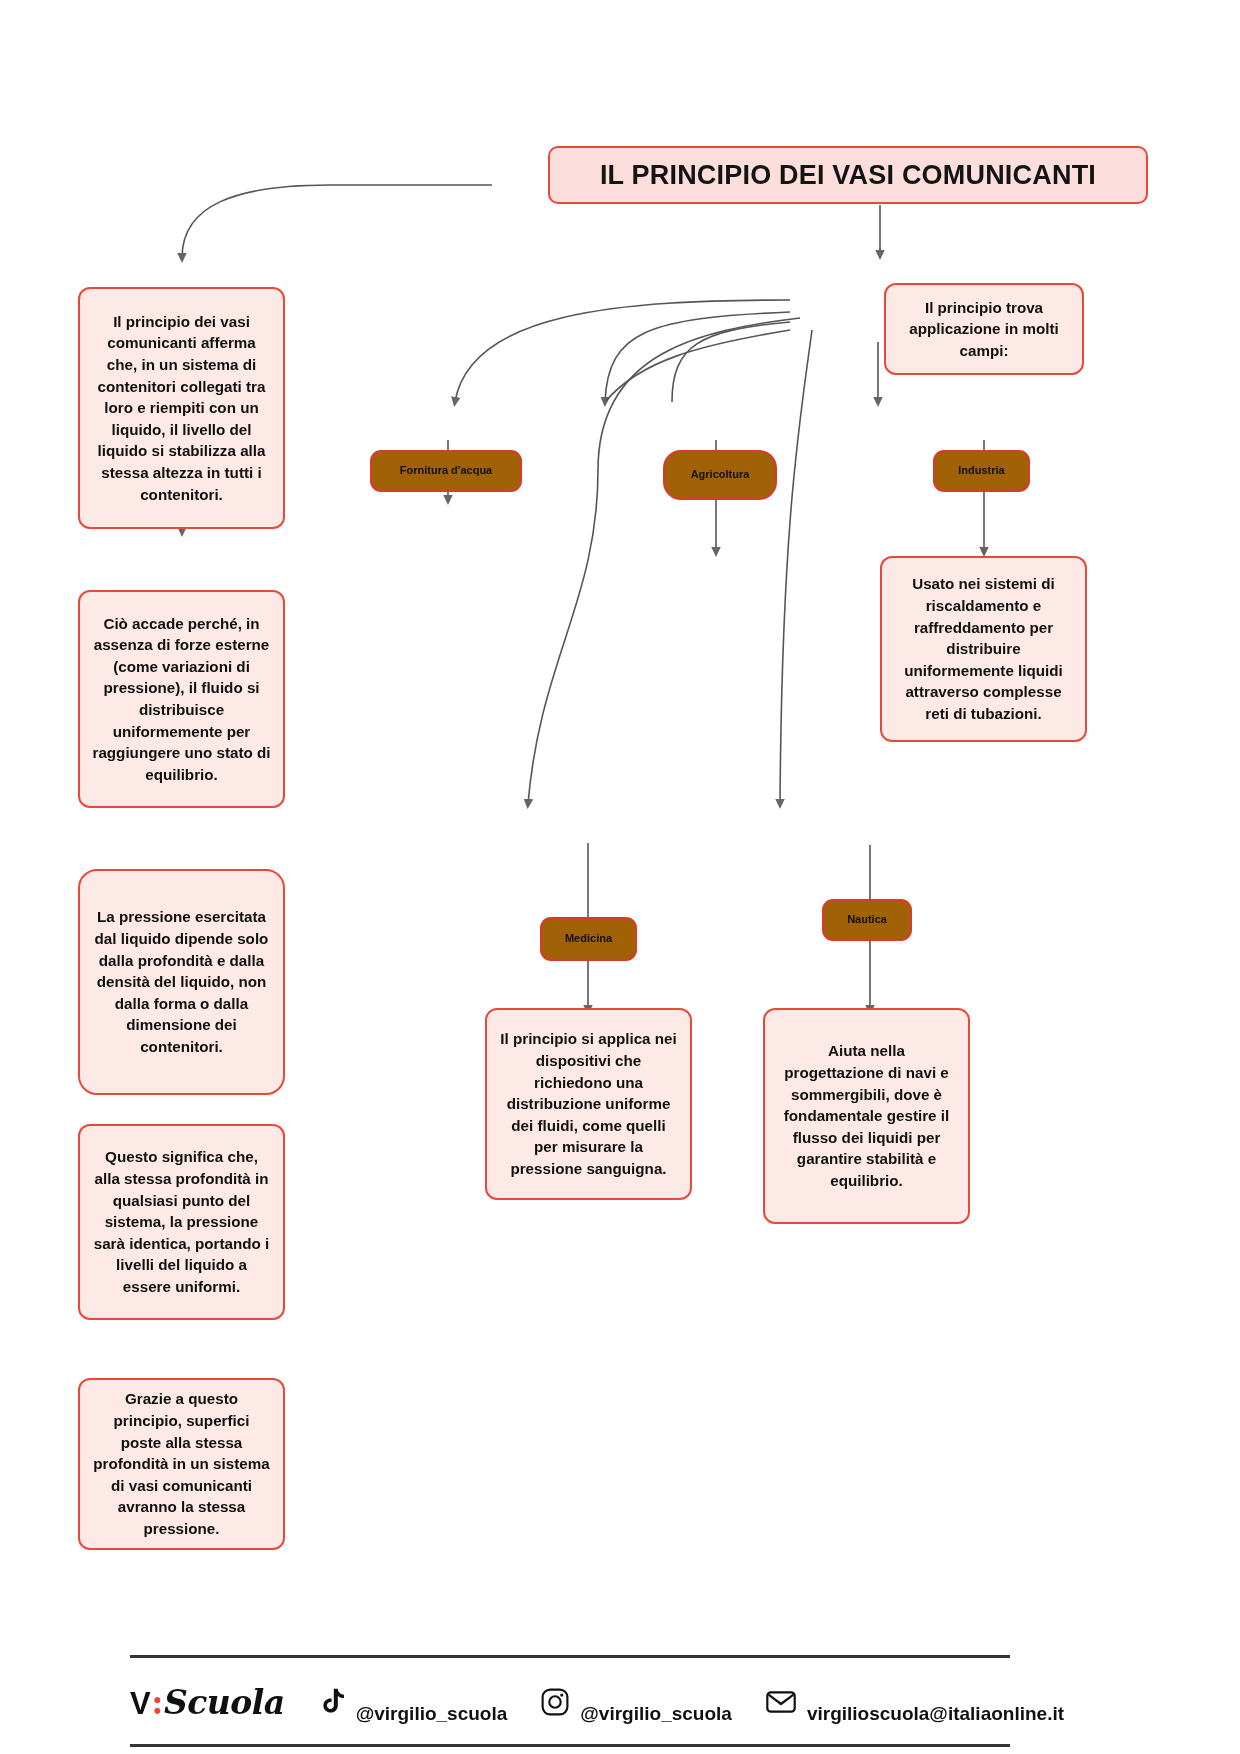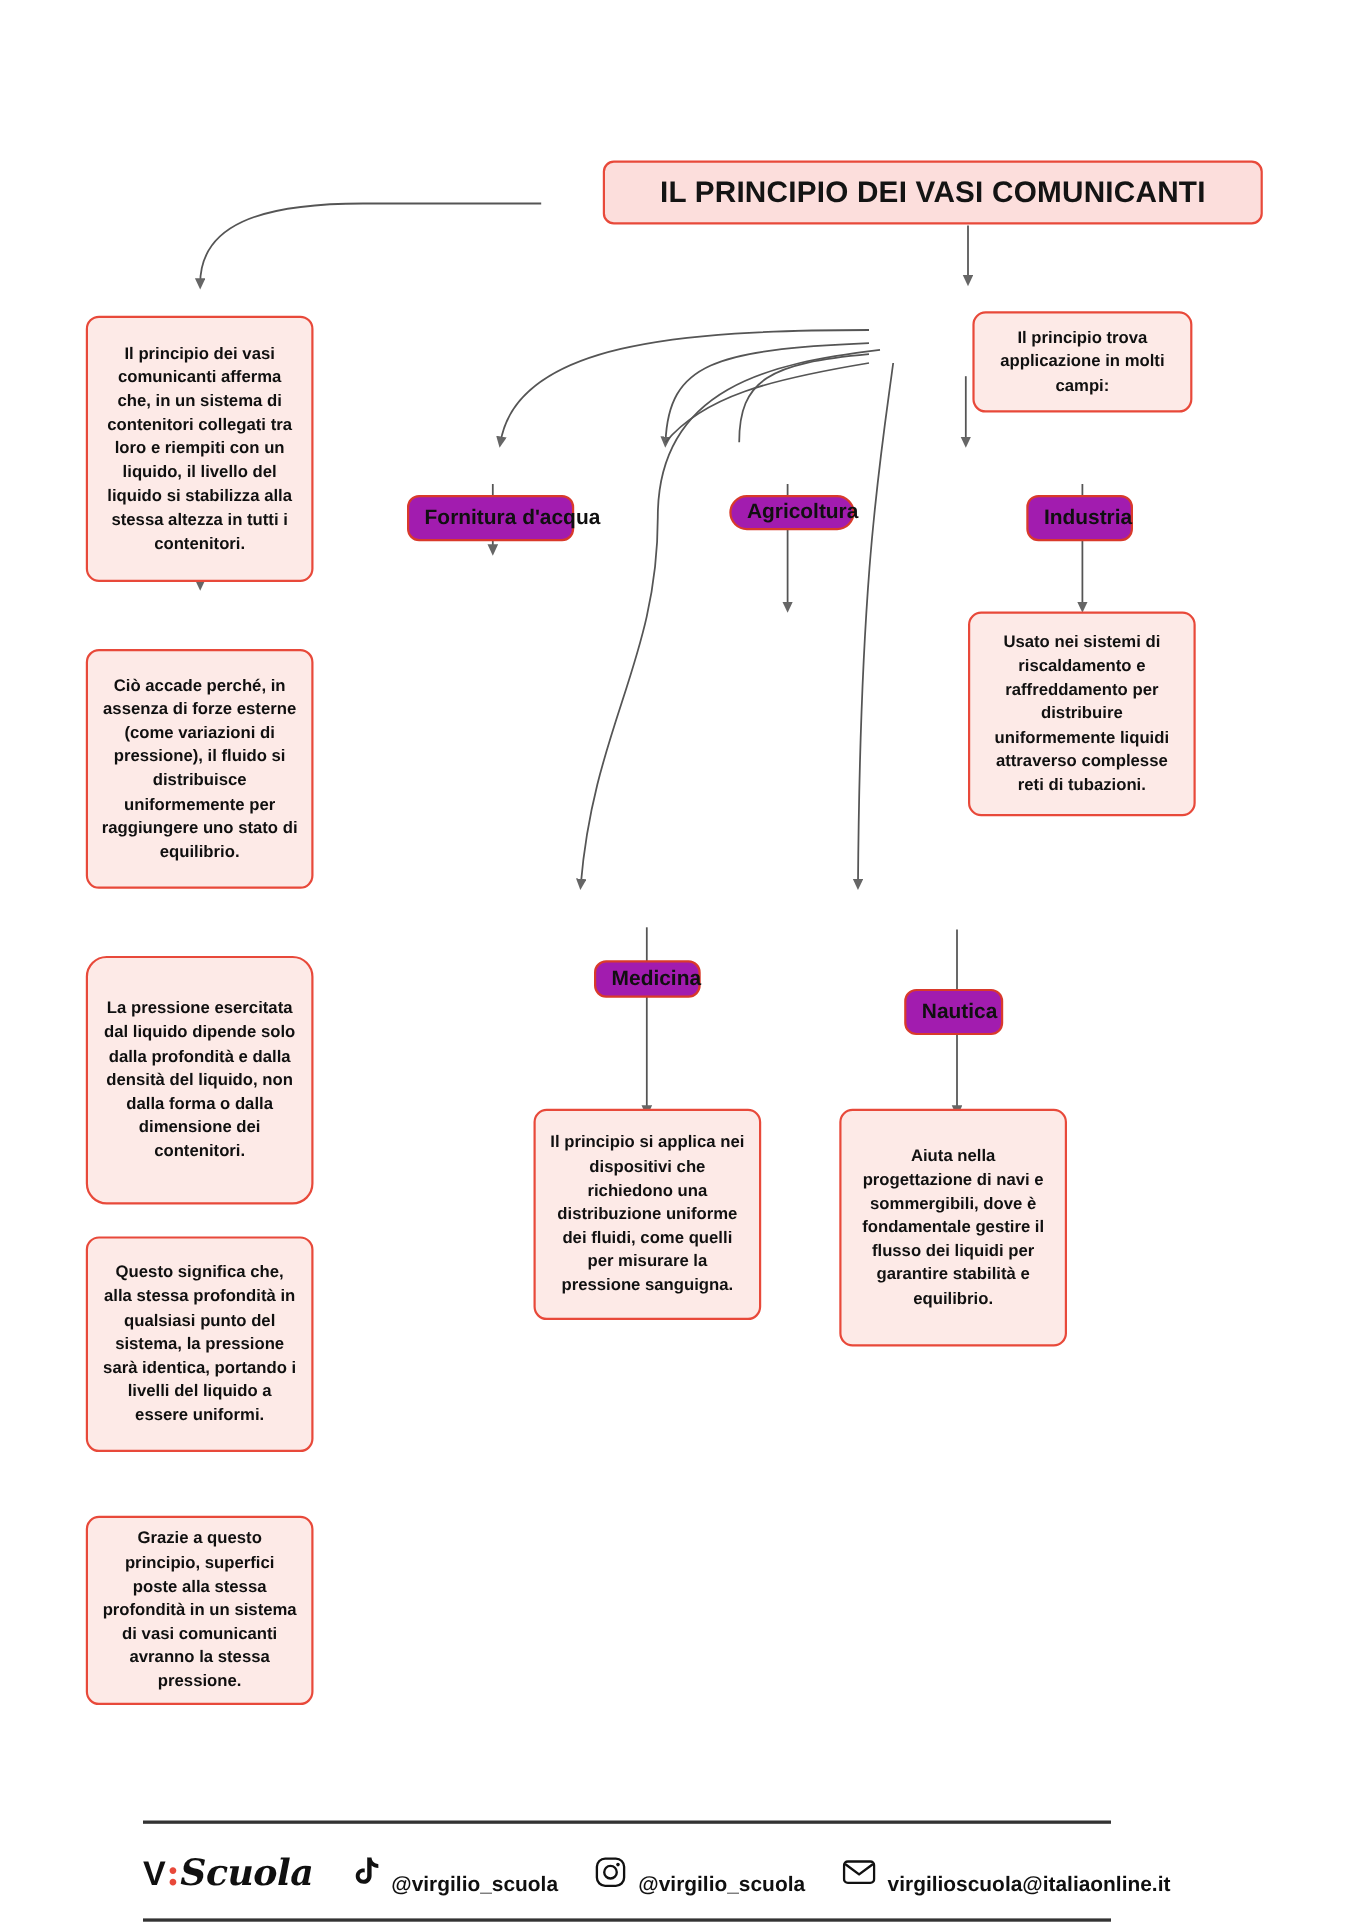--- a/index.html
+++ b/index.html
@@ -44,24 +44,24 @@
     border-width: 2px;
     border-radius: 10px;
     font-size: 27px;
     font-weight: bold;
     letter-spacing: 0.2px;
     padding: 12px 36px;
     color: #141414;
   }
 
   .node.pill {
-    background: #a21caf;
+    background: #a16207;
     border-color: #d93a2b;
     border-radius: 11px;
-    font-size: 19px;
+    font-size: 11px;
     font-weight: bold;
     padding: 8px 14px;
     white-space: nowrap;
   }
 
   .node.detail {
     font-size: 15.2px;
     font-weight: bold;
     color: #111;
   }
@@ -170,29 +170,29 @@
   </div>
 
   <div class="node step" style="left:884px; top:283px; width:200px; height:92px;">
     <span class="txt">Il principio trova applicazione in molti campi:</span>
   </div>
 
   <div class="node pill" style="left:370px; top:450px; width:152px; height:42px;">
     <span class="txt">Fornitura d'acqua</span>
   </div>
 
-  <div class="node pill" style="left:663px; top:450px; width:114px; height:32px;border-radius:18px;">
+  <div class="node pill" style="left:663px; top:450px; width:114px; height:50px;border-radius:18px;">
     <span class="txt">Agricoltura</span>
   </div>
 
   <div class="node pill" style="left:933px; top:450px; width:97px; height:42px;">
     <span class="txt">Industria</span>
   </div>
 
-  <div class="node pill" style="left:540px; top:873px; width:97px; height:34px;">
+  <div class="node pill" style="left:540px; top:917px; width:97px; height:44px;">
     <span class="txt">Medicina</span>
   </div>
 
   <div class="node pill" style="left:822px; top:899px; width:90px; height:42px;">
     <span class="txt">Nautica</span>
   </div>
 
 
 
   <div class="node detail" style="left:880px; top:556px; width:207px; height:186px;">

